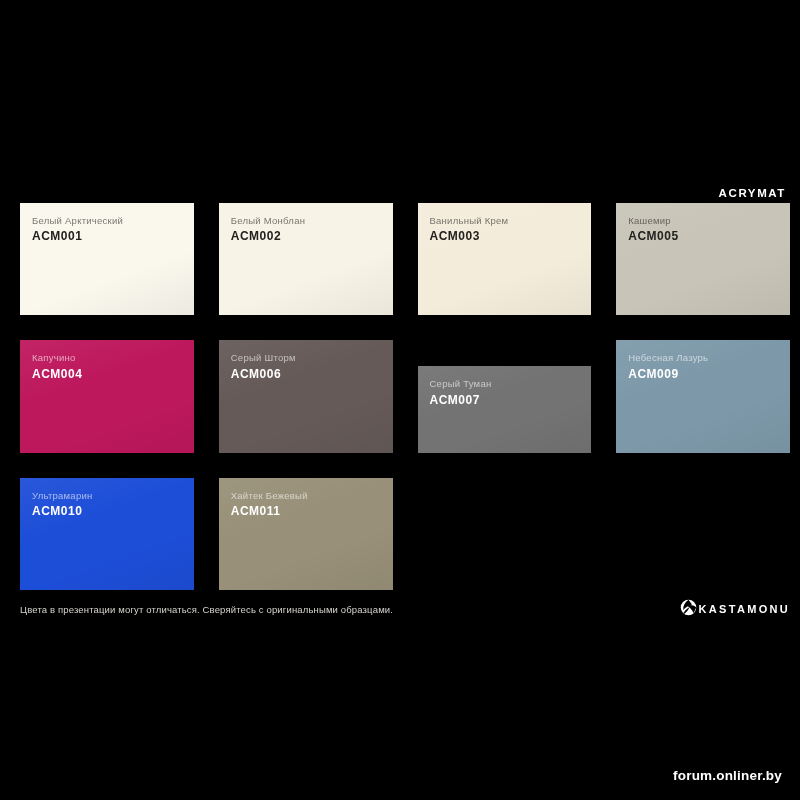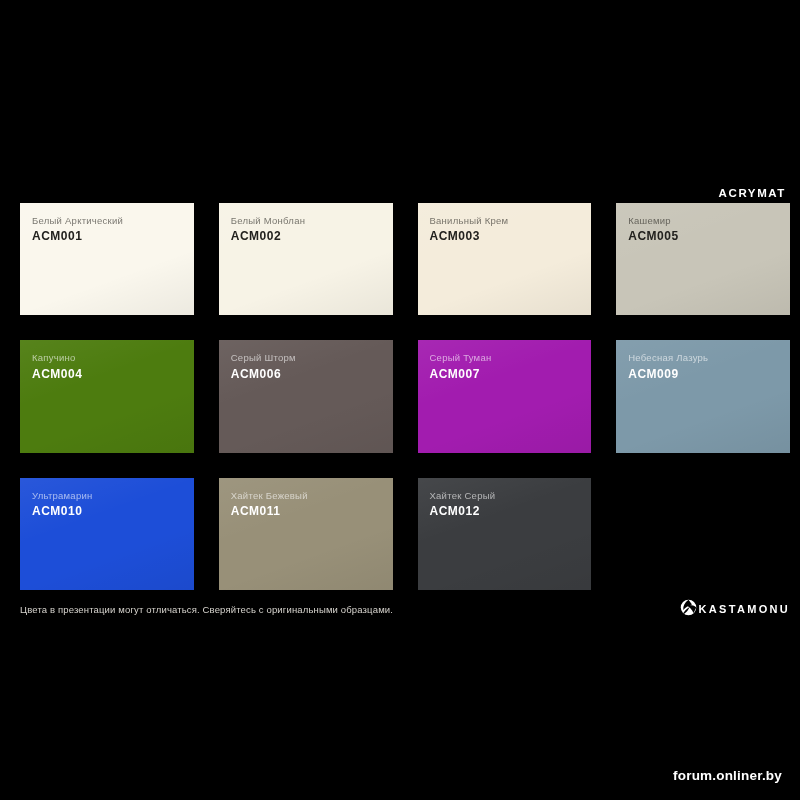--- a/index.html
+++ b/index.html
@@ -162,35 +162,35 @@
           <span class="ccode">ACM003</span>
         </div>
       </div>
       <div class="swatch dark-text" style="background: rgb(200, 197, 184);">
         <div class="sheen"></div>
         <div class="labels">
           <span class="cname">Кашемир</span>
           <span class="ccode">ACM005</span>
         </div>
       </div>
-      <div class="swatch light-text" style="background: #4d7c0f;">
+      <div class="swatch light-text" style="background: #be185d;">
         <div class="sheen"></div>
         <div class="labels">
           <span class="cname">Капучино</span>
           <span class="ccode">ACM004</span>
         </div>
       </div>
       <div class="swatch light-text" style="background: rgb(101, 90, 88); padding-left: 20px;">
         <div class="sheen"></div>
         <div class="labels">
           <span class="cname">Серый Шторм</span>
           <span class="ccode">ACM006</span>
         </div>
       </div>
-      <div class="swatch light-text" style="background: #a21caf;">
+      <div class="swatch light-text" style="background: #737373; margin-top: 26px;">
         <div class="sheen"></div>
         <div class="labels">
           <span class="cname">Серый Туман</span>
           <span class="ccode">ACM007</span>
         </div>
       </div>
       <div class="swatch light-text" style="background: rgb(125, 153, 169);">
         <div class="sheen"></div>
         <div class="labels">
           <span class="cname">Небесная Лазурь</span>
@@ -202,27 +202,20 @@
         <div class="labels">
           <span class="cname">Ультрамарин</span>
           <span class="ccode">ACM010</span>
         </div>
       </div>
       <div class="swatch light-text" style="background: rgb(152, 144, 120); padding-left: 12px;">
         <div class="sheen"></div>
         <div class="labels">
           <span class="cname">Хайтек Бежевый</span>
           <span class="ccode">ACM011</span>
-        </div>
-      </div>
-      <div class="swatch light-text" style="background: rgb(59, 61, 64);">
-        <div class="sheen"></div>
-        <div class="labels">
-          <span class="cname">Хайтек Серый</span>
-          <span class="ccode">ACM012</span>
         </div>
       </div>
     </div>
 
   <div class="footer">
     <div class="disclaimer">Цвета в презентации могут отличаться. Сверяйтесь с оригинальными образцами.</div>
 
     <div class="kastamonu">
       <span class="mark">
         <svg width="17" height="17" viewBox="0 0 34 34" aria-hidden="true">

